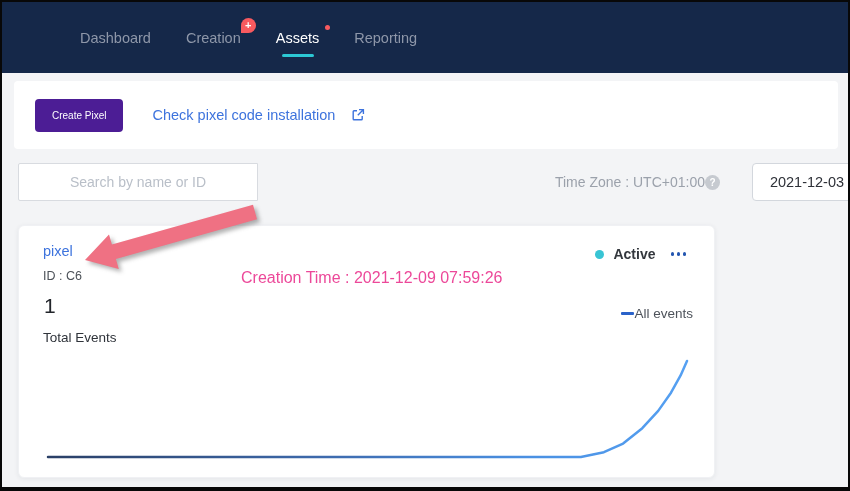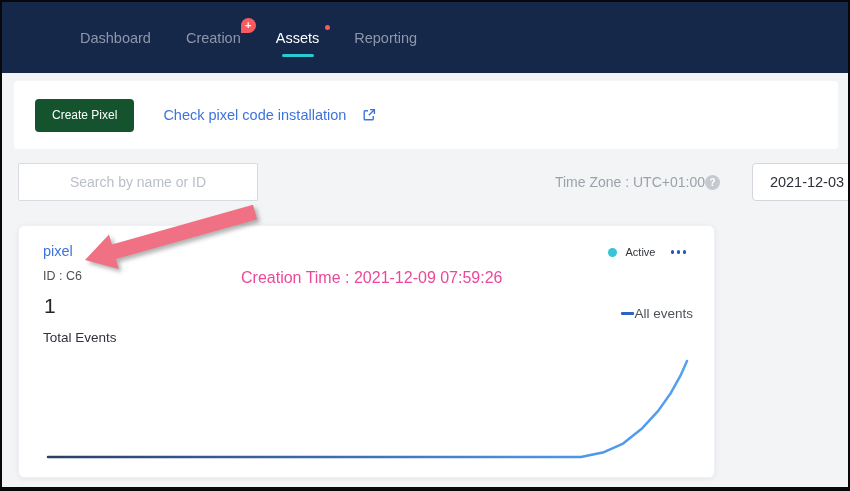--- a/index.html
+++ b/index.html
@@ -42,21 +42,21 @@
     background:#f85a5f; border-radius:50%;
   }
 
   
   .toolbar-band {
     position:absolute; left:12px; right:10px; top:79px; height:68px;
     background:#ffffff; border-radius:4px;
     display:flex; align-items:center; padding-left:21px; gap:29px;
   }
   .create-pixel-btn {
-    background:#14532d; color:#fff; font-size:12px; height:33px; padding:0 17px;
+    background:#4c1d95; color:#fff; font-size:10px; height:33px; padding:0 17px;
     border:none; border-radius:4px; cursor:pointer;
     font-family:"Liberation Sans", sans-serif;
   }
   .check-link {
     color:#3d73dd; font-size:14.5px; display:flex; align-items:center; gap:16px;
     cursor:pointer; text-decoration:none;
   }
 
   
   .filter-row { position:absolute; left:16px; right:0; top:161px; height:38px; }
@@ -92,21 +92,21 @@
   .card {
     position:absolute; left:16px; top:223px; width:697px; height:253px;
     background:#ffffff; border:1px solid #f0f1f4; border-radius:6px;
     box-shadow:0 1px 5px rgba(31,45,61,0.07);
   }
   .pixel-link { position:absolute; left:24px; top:17px; color:#3d73dd; font-size:14.5px; cursor:pointer; }
   .id-text { position:absolute; left:24px; top:43px; color:#4c5158; font-size:12.5px; }
   .creation-text { position:absolute; left:222px; top:43px; color:#ec4899; font-size:16px; }
   .status-row { position:absolute; right:26px; top:20px; display:flex; align-items:center; }
   .status-dot { width:9px; height:9px; border-radius:50%; background:#38c4d4; margin-right:9px; }
-  .status-text { color:#33373d; font-size:11px; margin-right:13px; }
+  .status-text { color:#33373d; font-size:14px; margin-right:13px;font-weight:bold; }
   .more-btn { display:flex; align-items:center; gap:2.5px; cursor:pointer; padding:4px 2px; }
   .more-btn i { width:3.5px; height:3.5px; border-radius:50%; background:#2456b0; }
   .metric-value { position:absolute; left:25px; top:68px; font-size:21px; color:#22252a; }
   .metric-label { position:absolute; left:24px; top:104px; font-size:13.5px; color:#2f333a; }
   .legend { position:absolute; right:21px; top:80px; display:flex; align-items:center; gap:0; cursor:pointer; }
   .legend-dash { width:13px; height:3px; background:#2a62c9; border-radius:1px; }
   .legend-label { font-size:13.5px; color:#4e535b; }
   .chart-svg { position:absolute; left:0; top:125px; }
 
   

